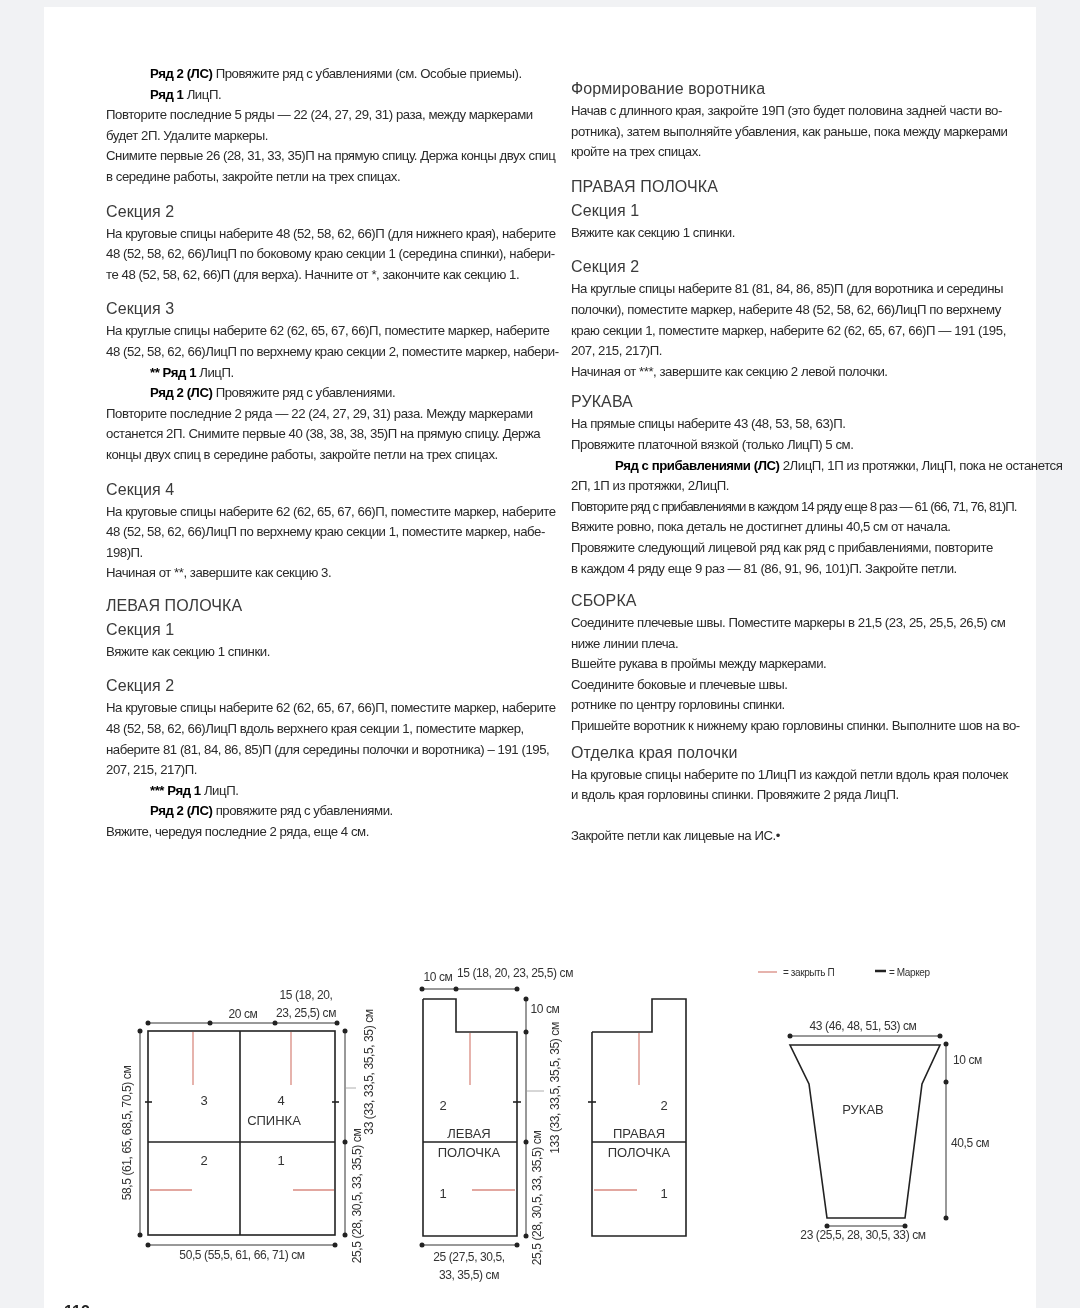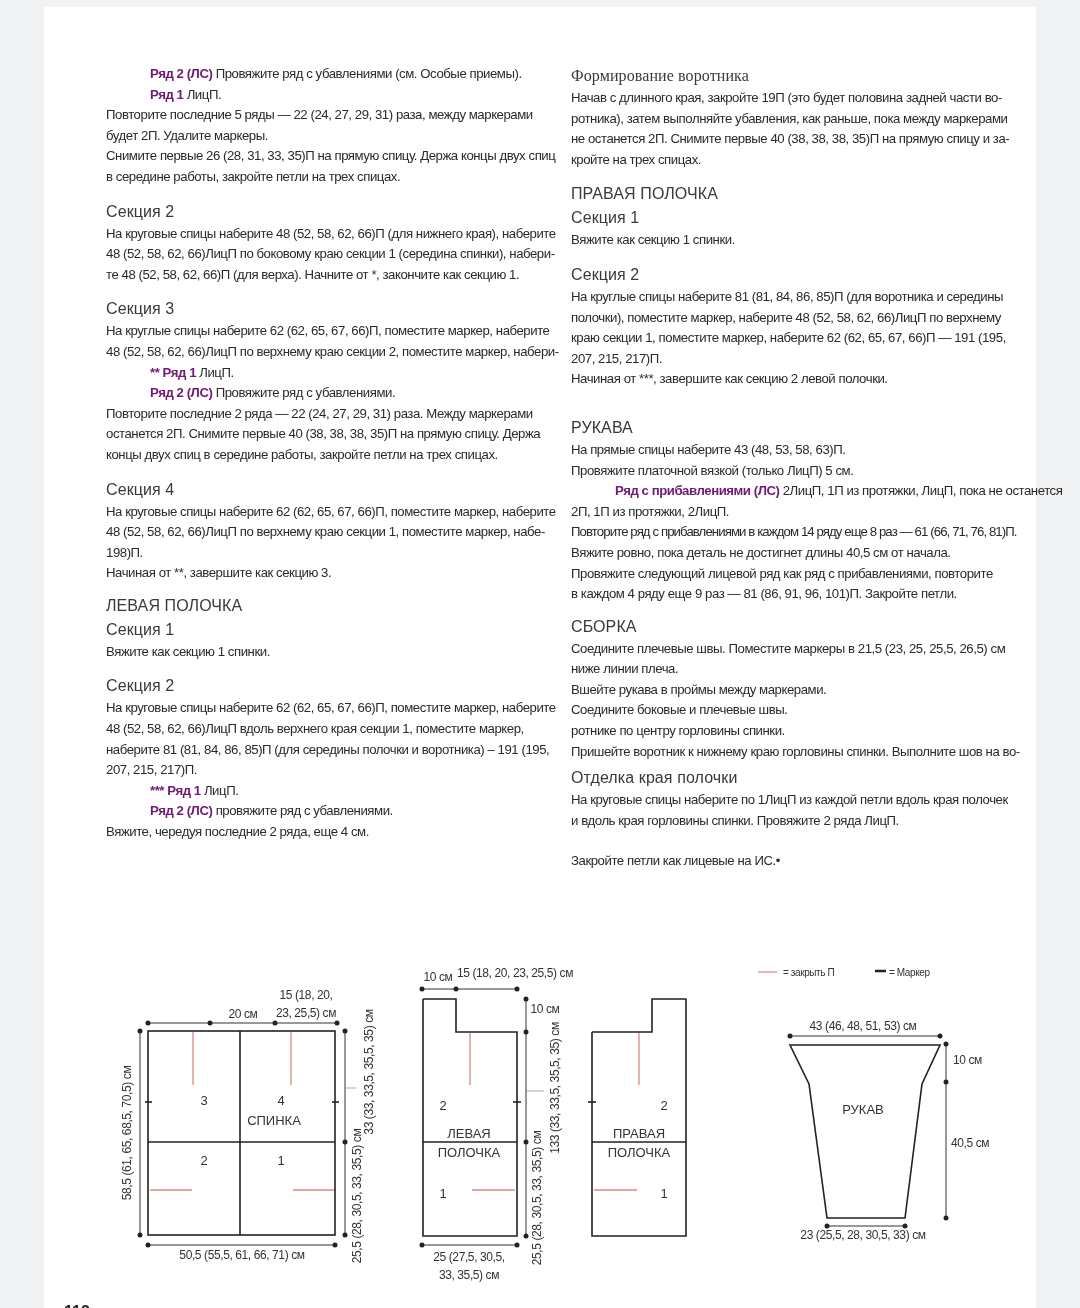--- a/index.html
+++ b/index.html
@@ -15,26 +15,26 @@
     background: #ffffff;
   }
   .col { position: absolute; top: 58px; width: 450px; }
   .col-left { left: 62px; }
   .col-right { left: 527px; }
   .p {
     font-size: 13.2px; line-height: 20.6px; margin: 0;
     letter-spacing: -0.45px; transform-origin: left; white-space: nowrap;
     font-stretch: condensed;
   }
-  .p b { font-weight: bold; color: #701a75; padding-left: 44px; }
+  .p b { font-weight: bold; color: #000000; padding-left: 44px; }
   .h {
     font-size: 16px; line-height: 20px; font-weight: normal; margin: 12px 0 2px 0;
     color: #3a3a3a; letter-spacing: 0.1px;
   }
-  .h.first { margin-top: 4px; font-family: Liberation Serif, serif; }
+  .h.first { margin-top: 17px; }
   .gap { height: 20px; }
   .pagenum {
     position: absolute; left: 64px; top: 1285px; font-size: 16px; font-weight: bold; color: #222; margin-top: 18px;
   }
   svg text { font-family: "Liberation Sans", sans-serif; fill: #333; }
 </style>
 </head>
 <body>
 
 <div class="page"></div>
@@ -78,35 +78,34 @@
   <p class="p">207, 215, 217)П.</p>
   <p class="p"><b>*** Ряд 1</b><span> ЛицП.</span></p>
   <p class="p"><b>Ряд 2 (ЛС)</b><span> провяжите ряд с убавлениями.</span></p>
   <p class="p">Вяжите, чередуя последние 2 ряда, еще 4 см.</p>
 </div>
 
 <div class="col col-right" style="left:571px; top:62px;">
   <h3 class="h first">Формирование воротника</h3>
   <p class="p">Начав с длинного края, закройте 19П (это будет половина задней части во-</p>
   <p class="p">ротника), затем выполняйте убавления, как раньше, пока между маркерами</p>
-  <p class="p">не останется 2П. Снимите первые 40 (38, 38, 38, 35)П на прямую спицу и за-</p>
   <p class="p">кройте на трех спицах.</p>
 
   <h3 class="h" style="margin-top:14px">ПРАВАЯ ПОЛОЧКА</h3>
   <h3 class="h" style="margin-top:4px">Секция 1</h3>
   <p class="p">Вяжите как секцию 1 спинки.</p>
 
   <h3 class="h" style="margin-top:14px">Секция 2</h3>
   <p class="p">На круглые спицы наберите 81 (81, 84, 86, 85)П (для воротника и середины</p>
   <p class="p">полочки), поместите маркер, наберите 48 (52, 58, 62, 66)ЛицП по верхнему</p>
   <p class="p">краю секции 1, поместите маркер, наберите 62 (62, 65, 67, 66)П — 191 (195,</p>
   <p class="p">207, 215, 217)П.</p>
   <p class="p">Начиная от ***, завершите как секцию 2 левой полочки.</p>
 
-  <h3 class="h" style="margin-top:28px">РУКАВА</h3>
+  <h3 class="h" style="margin-top:10px">РУКАВА</h3>
   <p class="p">На прямые спицы наберите 43 (48, 53, 58, 63)П.</p>
   <p class="p">Провяжите платочной вязкой (только ЛицП) 5 см.</p>
   <p class="p"><b>Ряд с прибавлениями (ЛС)</b><span> 2ЛицП, 1П из протяжки, ЛицП, пока не останется</span></p>
   <p class="p">2П, 1П из протяжки, 2ЛицП.</p>
   <p class="p" style="letter-spacing:-0.9px">Повторите ряд с прибавлениями в каждом 14 ряду еще 8 раз — 61 (66, 71, 76, 81)П.</p>
   <p class="p">Вяжите ровно, пока деталь не достигнет длины 40,5 см от начала.</p>
   <p class="p">Провяжите следующий лицевой ряд как ряд с прибавлениями, повторите</p>
   <p class="p">в каждом 4 ряду еще 9 раз — 81 (86, 91, 96, 101)П. Закройте петли.</p>
 
   <h3 class="h" style="margin-top:12px">СБОРКА</h3>

